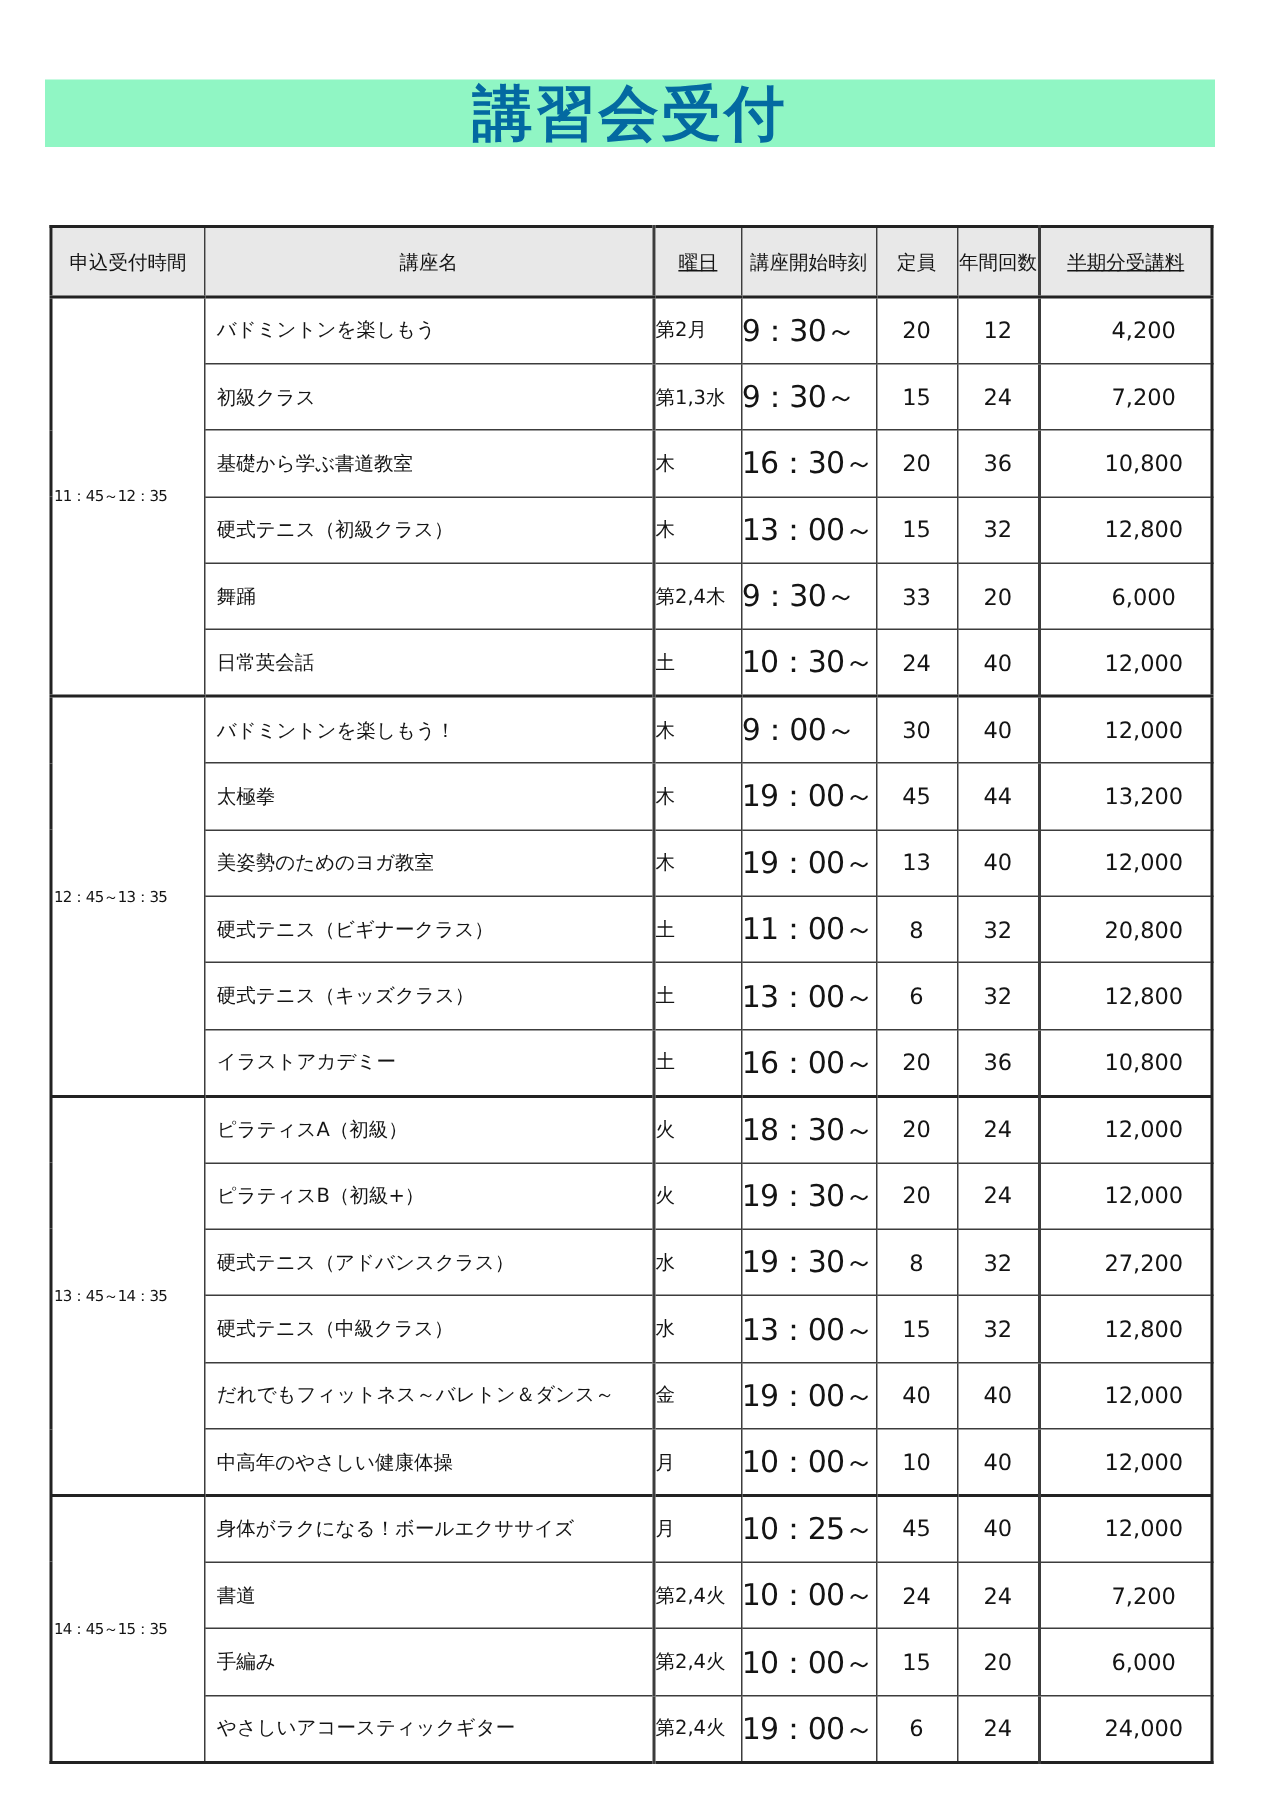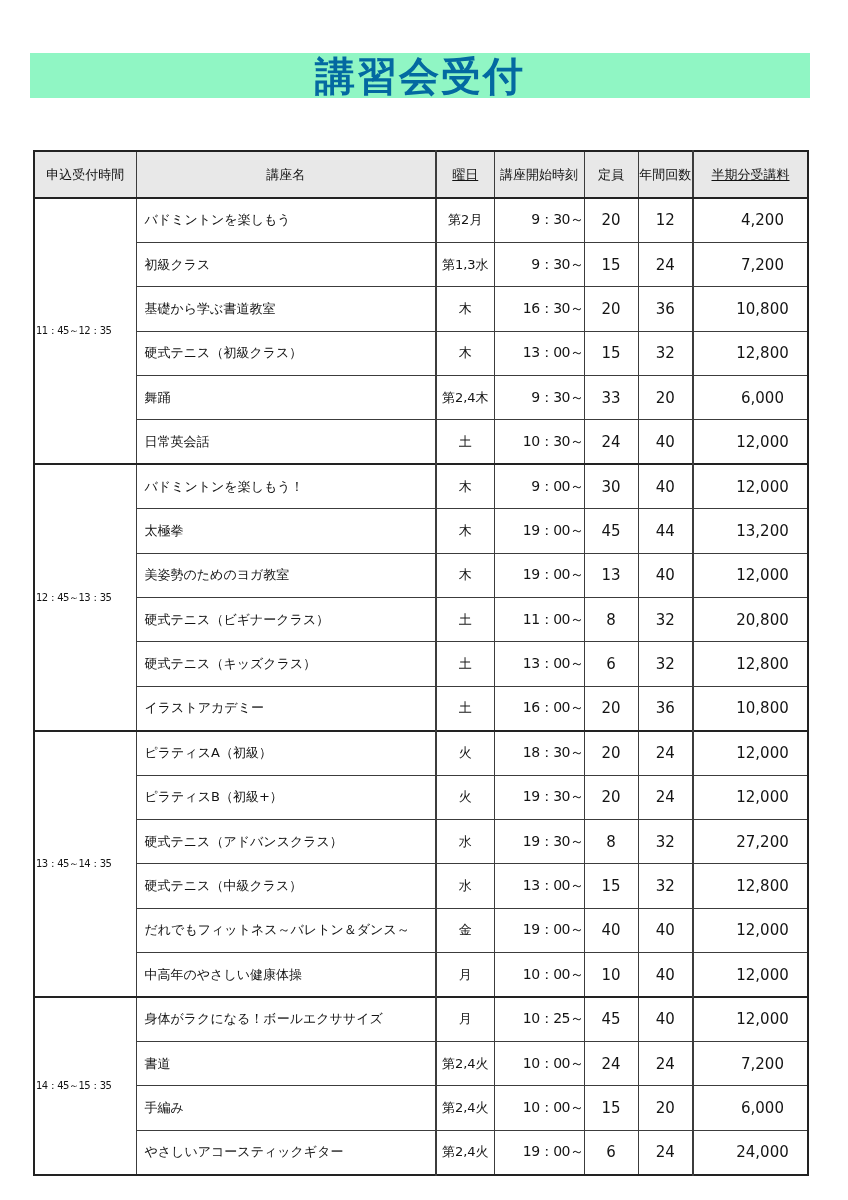--- a/index.html
+++ b/index.html
@@ -71,30 +71,30 @@
     padding-left: 1px;
     letter-spacing: -0.5px;
   }
   td.cell-name {
     font-size: 13px;
     text-align: left;
     padding-left: 8px;
   }
   td.cell-day {
     font-size: 13px;
-    text-align: center;
+    text-align: left;
     border-left-width: 2px;
   }
   th.col-day, th.col-fee {
     border-left-width: 2px;
     text-decoration: underline;
   }
   td.cell-start {
-    font-size: 14px;
-    text-align: right;
+    font-size: 20px;
+    text-align: left;
     letter-spacing: -0.5px;
   }
   td.cell-capacity,
   td.cell-sessions {
     font-size: 15px;
     text-align: center;
   }
   td.cell-fee {
     font-size: 15px;
     text-align: center;

